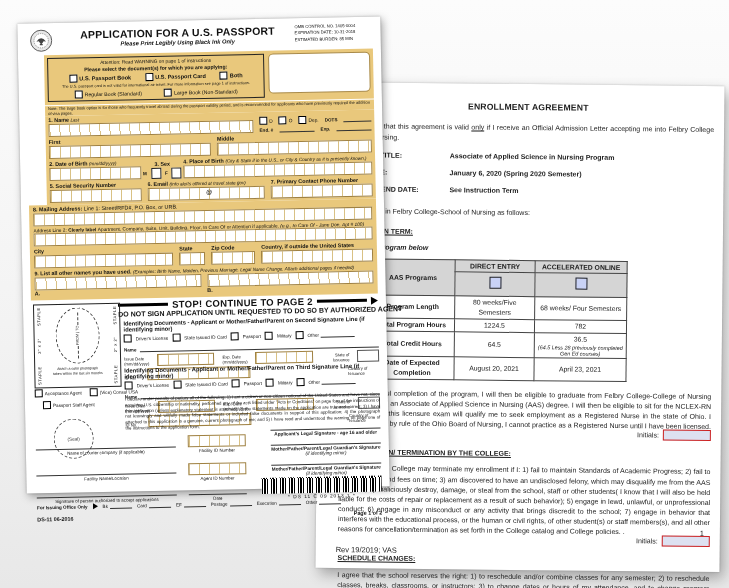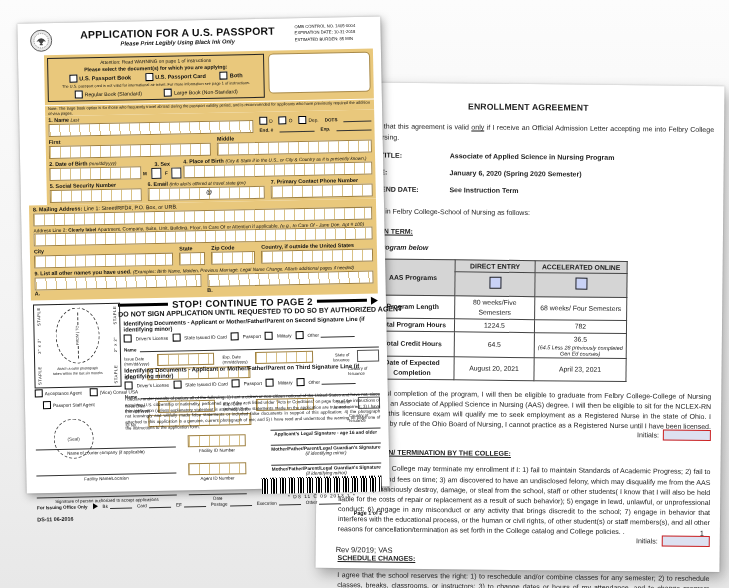--- a/index.html
+++ b/index.html
@@ -193,21 +193,21 @@
       <p class="e-para">I understand the College may terminate my enrollment if I: 1) fail to maintain Standards of Academic Progress; 2) fail to pay my tuition and fees on time; 3) am discovered to have an undisclosed felony, which may disqualify me from the AAS Program; 4) maliciously destroy, damage, or steal from the school, staff or other students( I know that I will also be held liable for the costs of repair or replacement as a result of such behavior); 5) engage in lewd, unlawful, or unprofessional conduct; 6) engage in any misconduct or any activity that brings discredit to the school; 7) engage in behavior that interferes with the educational process, or the human or civil rights, of other student(s) or staff members(s), and all other reasons for cancellation/termination as set forth in the College catalog and College policies. .</p>
       <div class="initials-line">
         <span>Initials:</span>
         <span class="init-box"></span>
       </div>
 
       <div class="e-hd">SCHEDULE CHANGES:</div>
       <p class="e-para">I agree that the school reserves the right: 1) to reschedule and/or combine classes for any semester; 2) to reschedule classes, breaks, classrooms, or instructors; 3) to change dates or hours of my attendance, and to change program content.</p>
 
     </div>
-    <div class="e-foot">Rev 9/2019; VAS</div>
+    <div class="e-foot">Rev 19/2019; VAS</div>
     <div class="e-pageno">1</div>
   </div>
 
   <div class="pass">
 
     <div class="p-head">
       <svg class="seal" viewBox="0 0 24 24">
         <circle cx="12" cy="12" r="11" fill="#e8e8e8" stroke="#555" stroke-width="1"></circle>
         <circle cx="12" cy="12" r="7.5" fill="#fff" stroke="#777" stroke-width=".8" stroke-dasharray="1,1"></circle>
         <path d="M7 13 Q12 6 17 13 L14.5 12.5 Q13 15 12 16 Q11 15 9.5 12.5 Z" fill="#444"></path>

